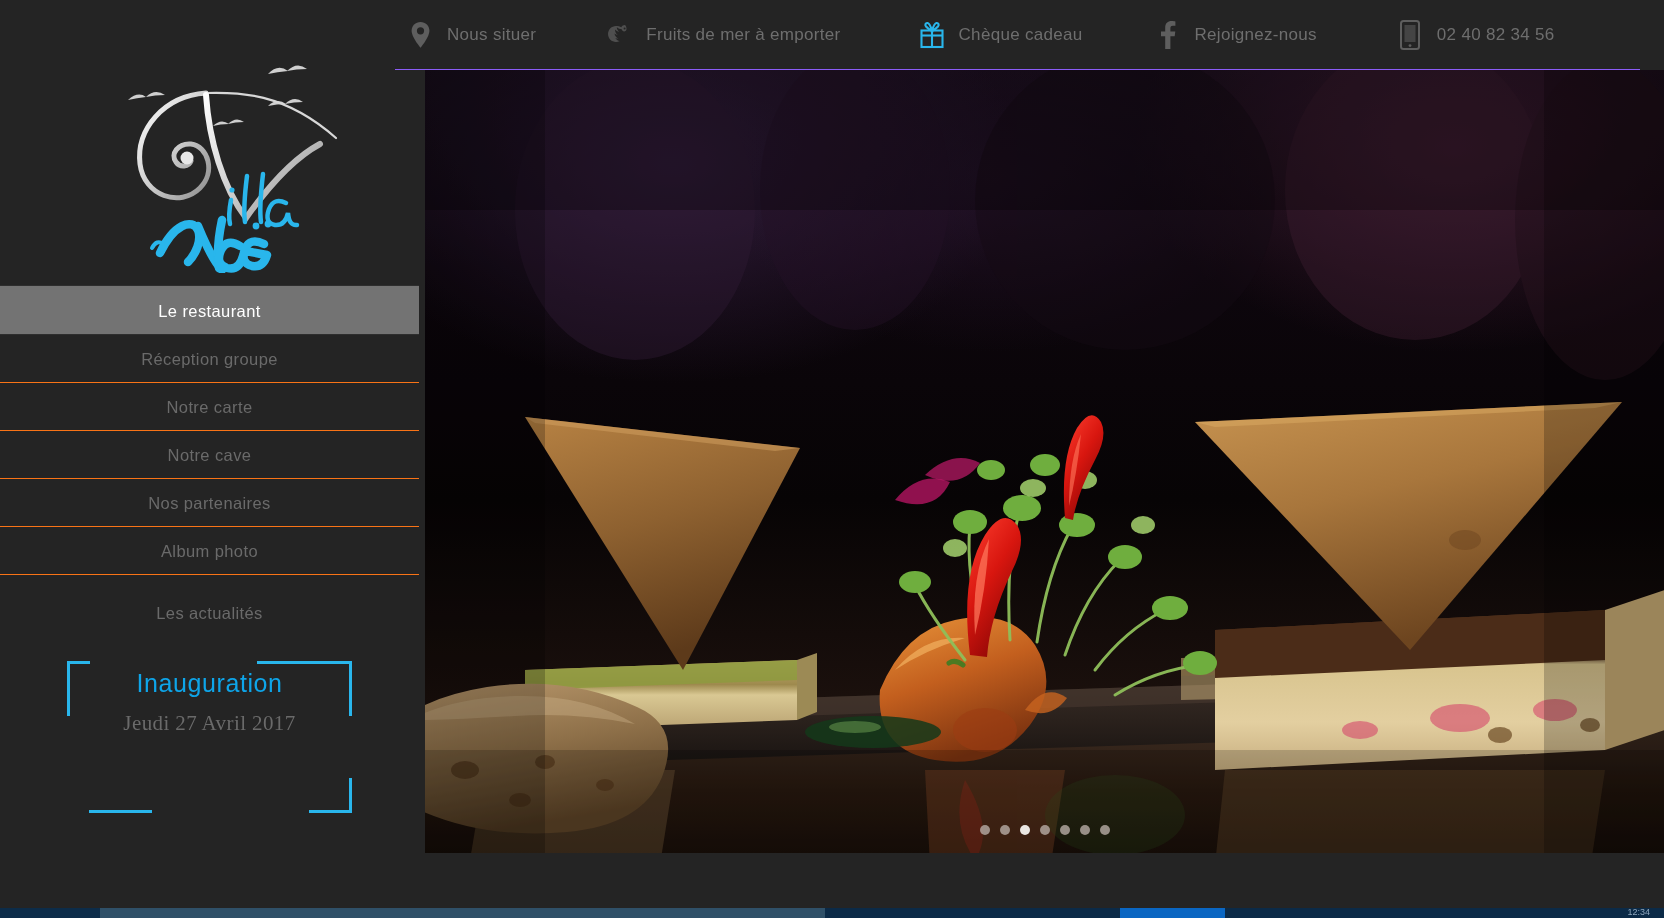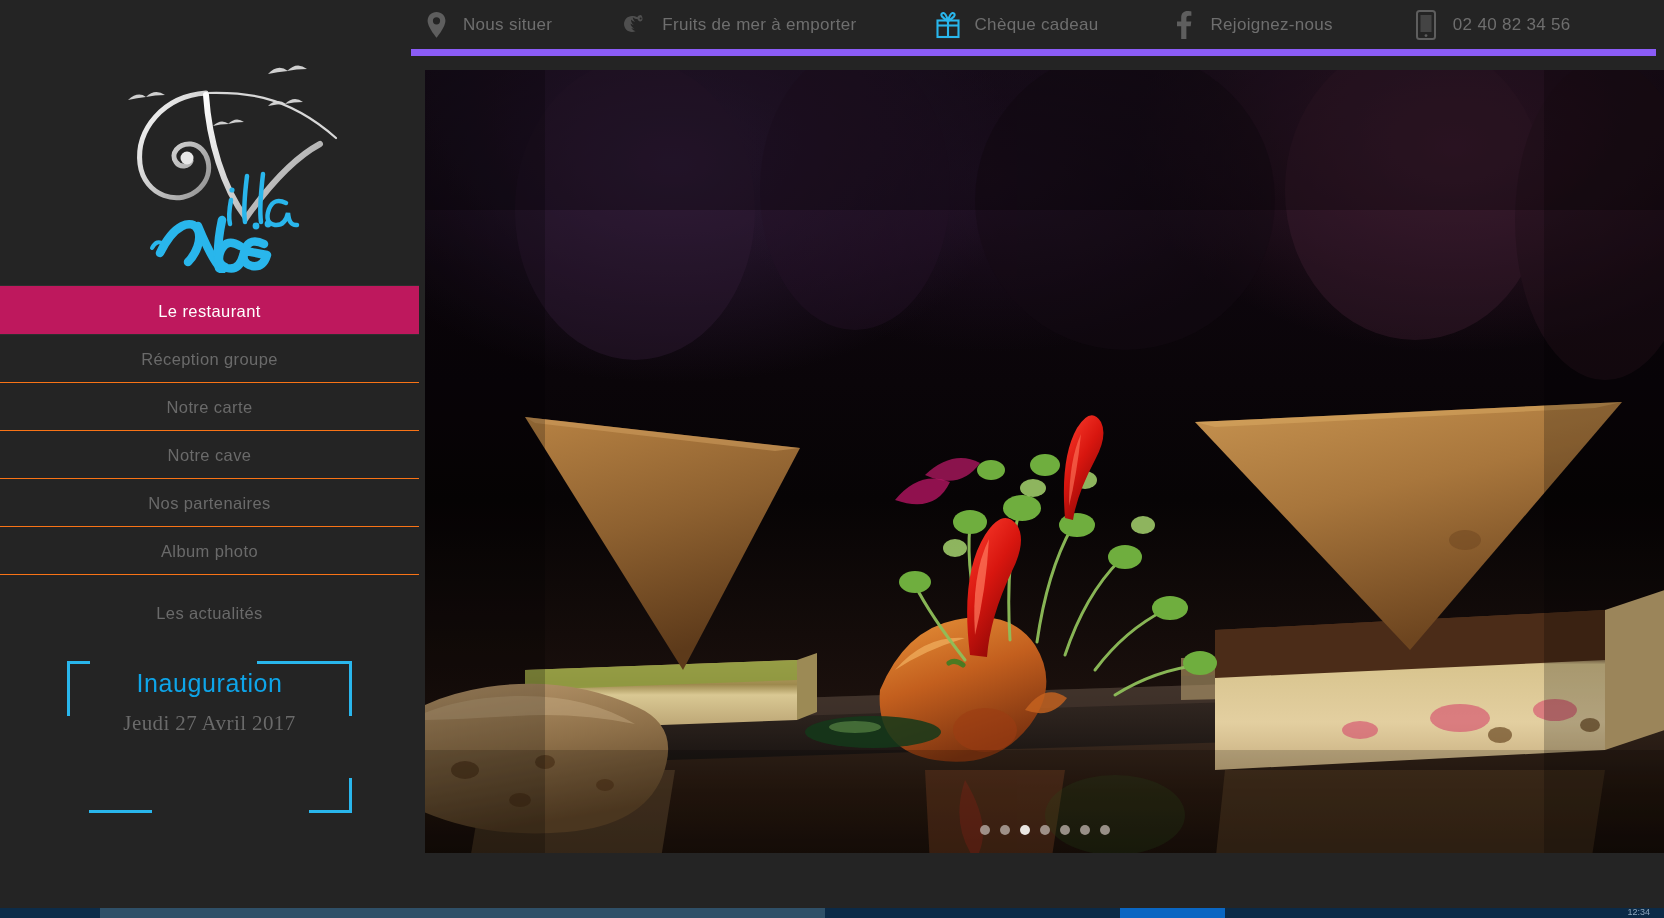--- a/index.html
+++ b/index.html
@@ -5,23 +5,23 @@
   * { margin:0; padding:0; box-sizing:border-box; }
   html, body {
     width:1664px; height:918px; overflow:hidden;
     background:#242424;
     font-family:"Liberation Sans", sans-serif;
   }
   .screen { position:relative; width:1664px; height:918px; background:#242424; overflow:hidden; }
 
   
   .topbar {
-    position:absolute; left:411px; top:0; width:1245px; height:56px;
+    position:absolute; left:395px; top:0; width:1245px; height:70px;
     background:#242424; display:flex; align-items:center;
-    border-bottom:7px solid #8b5cf6;
+    border-bottom:1px solid #8b5cf6;
   }
   .top-item {
     display:flex; align-items:center; gap:14px; cursor:pointer;
     color:#6e6e6e; font-size:17px; letter-spacing:.3px; white-space:nowrap;
   }
   .top-item .ic { display:flex; align-items:center; justify-content:center; width:26px; height:32px; }
   .ti-1 { margin-left:12px; }
   .ti-2 { margin-left:70px; }
   .ti-3 { margin-left:78px; }
   .ti-4 { margin-left:72px; }
@@ -38,21 +38,21 @@
   }
   .logo-svg { position:absolute; left:88px; top:48px; }
 
   .nav { width:419px; }
   .nav-item {
     height:48px; line-height:48px; text-align:center;
     color:#6a6a6a; font-size:16.5px; letter-spacing:.4px;
     border-bottom:1px solid #f97316; cursor:pointer; background:#242424;
   }
   .nav-item.active {
-    background:#be185d; color:#ffffff; height:50px; line-height:50px;
+    background:#737373; color:#ffffff; height:50px; line-height:50px;
     border-bottom:1px solid #2e2e2e; border-top:1px solid #2e2e2e;
   }
   .nav-gap { height:14px; }
   .nav-item.news { border-bottom:none; }
 
   
   .promo {
     position:relative; margin:24px auto 0; width:285px; height:180px;
   }
   .promo .brk { position:absolute; background:#29b6ec; }

